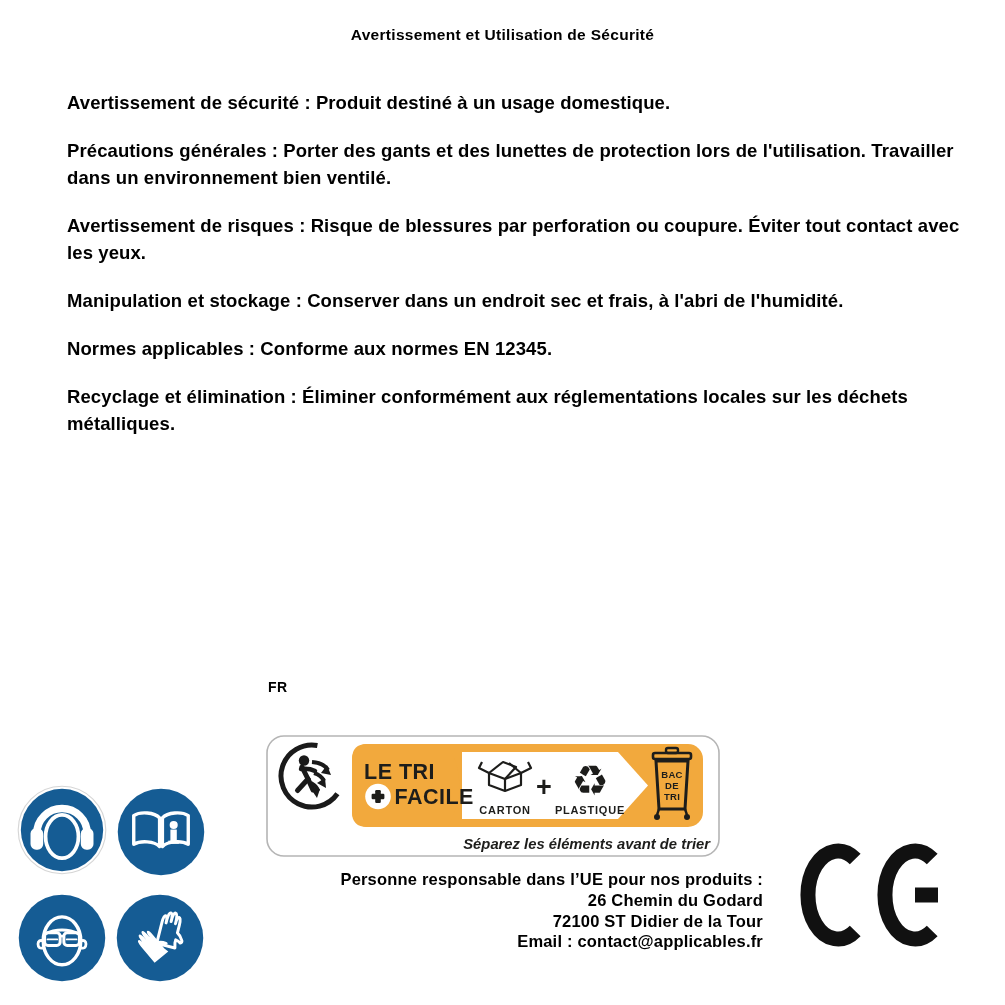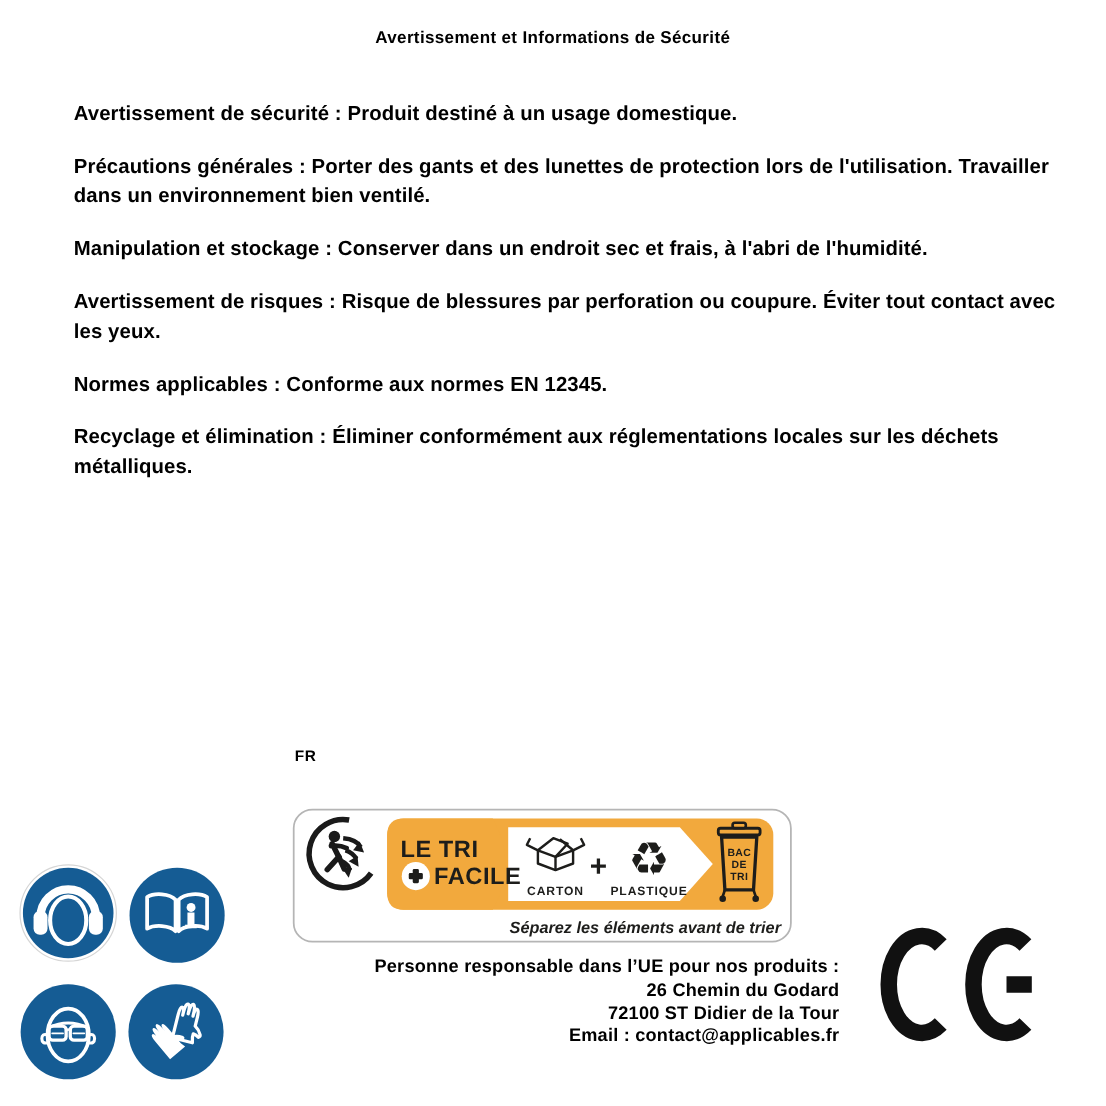--- a/index.html
+++ b/index.html
@@ -14,27 +14,27 @@
   .lbl-big{font-size:21.5px;font-weight:bold;fill:#1D1D1B;letter-spacing:.5px;}
   .lbl-mat{font-size:11px;font-weight:bold;fill:#1D1D1B;letter-spacing:.8px;}
   .lbl-plus{font-size:27px;font-weight:bold;fill:#1D1D1B;}
   .lbl-bin{font-size:9.5px;font-weight:bold;fill:#1D1D1B;letter-spacing:.3px;}
   .lbl-instr{font-size:14.8px;font-weight:bold;font-style:italic;fill:#1D1D1B;}
   .recycle-glyph{font-family:"DejaVu Sans",sans-serif;font-size:42px;fill:#1D1D1B;}
 </style>
 </head>
 <body>
 
-<div class="abs doc-title">Avertissement et Informations de Sécurité</div>
+<div class="abs doc-title">Avertissement et Utilisation de Sécurité</div>
 
 <div class="abs body-text">
   <p>Avertissement de sécurité : Produit destiné à un usage domestique.</p>
   <p>Précautions générales : Porter des gants et des lunettes de protection lors de l'utilisation. Travailler dans un environnement bien ventilé.</p>
+  <p>Avertissement de risques : Risque de blessures par perforation ou coupure. Éviter tout contact avec les yeux.</p>
   <p>Manipulation et stockage : Conserver dans un endroit sec et frais, à l'abri de l'humidité.</p>
-  <p>Avertissement de risques : Risque de blessures par perforation ou coupure. Éviter tout contact avec les yeux.</p>
   <p>Normes applicables : Conforme aux normes EN 12345.</p>
   <p>Recyclage et élimination : Éliminer conformément aux réglementations locales sur les déchets métalliques.</p>
 </div>
 
 <svg class="abs" style="left:15px;top:783px;" width="94" height="94" viewBox="-50 -50 100 100">
   <circle cx="0" cy="0" r="46.6" fill="#ffffff" stroke="#d6d6d6" stroke-width="1.2"></circle>
   <circle cx="0" cy="0" r="43.8" fill="#155C94"></circle>
   <g stroke="#ffffff" fill="none">
     <ellipse cx="0" cy="7" rx="17.5" ry="23" stroke-width="4"></ellipse>
     <path d="M -26.8,4 A 26.8 26.8 0 0 1 26.8,4" stroke-width="8"></path>

